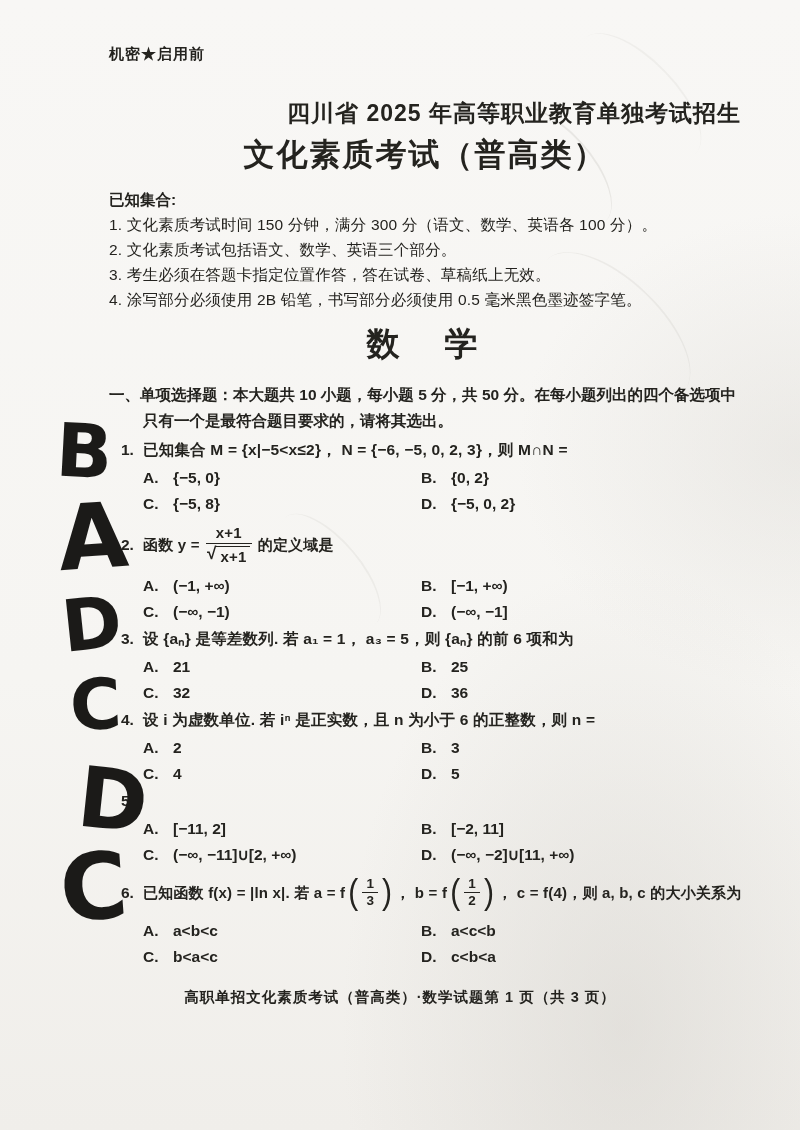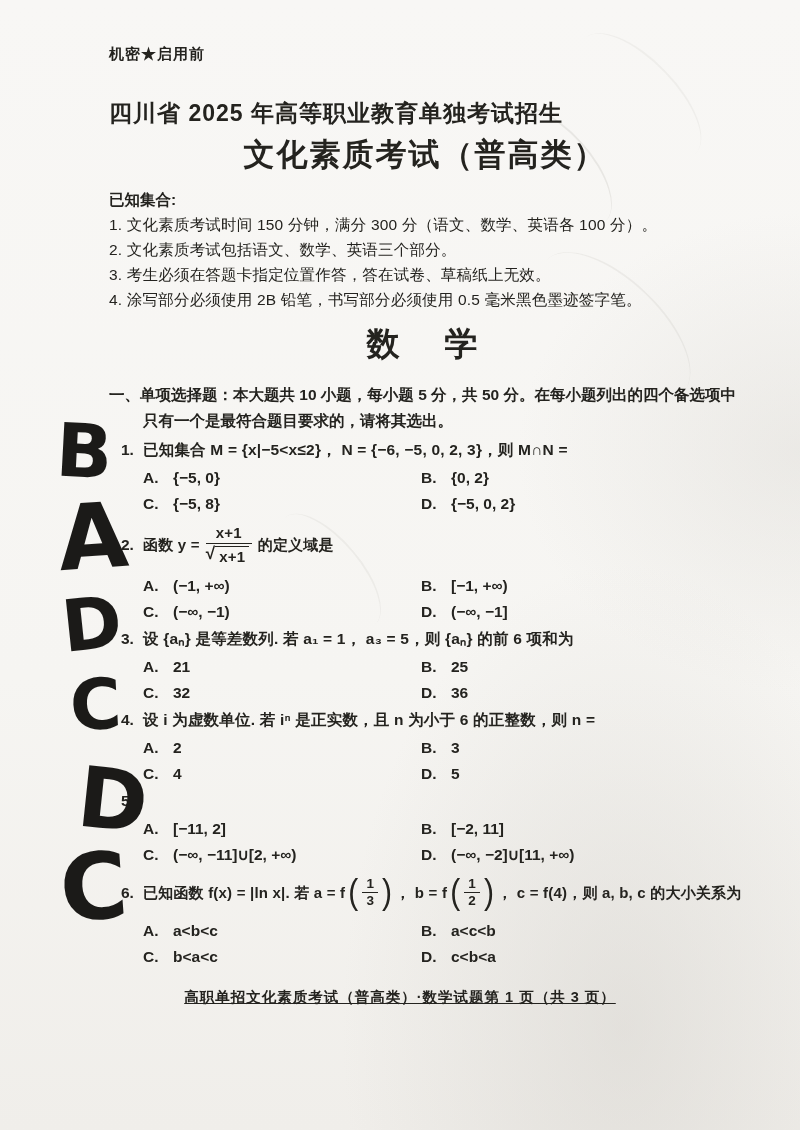--- a/index.html
+++ b/index.html
@@ -31,21 +31,21 @@
   .art3{width:140px;height:60px;left:260px;top:540px;transform:rotate(50deg);opacity:.35;}
   .art4{width:160px;height:70px;left:560px;top:60px;transform:rotate(46deg);opacity:.3;}
 
   .content{
     position:absolute;left:88px;top:44px;width:632px;margin-left:21px;
   }
   .classification{
     font-size:15px;font-weight:700;line-height:20px;letter-spacing:1px;
   }
   .title{
-    margin:34px 0 0;text-align:left;
+    margin:34px 0 0;text-align:right;
     font-size:23px;font-weight:700;line-height:30px;letter-spacing:1px;
   }
   .subtitle{
     margin:6px 0 0;text-align:center;
     font-size:31px;font-weight:700;line-height:42px;letter-spacing:2px;
   }
   .notice-head{
     margin-top:12px;font-size:15.5px;font-weight:700;line-height:24px;
   }
   .notice-item{
@@ -68,21 +68,21 @@
   .qrow.tall2{height:50px;align-items:center;}
   .qrow.tall6{height:44px;align-items:center;}
   .opts{
     display:grid;grid-template-columns:278px auto;row-gap:3px;
     margin:5px 0 4px 22px;
     font-size:15.5px;font-weight:600;line-height:23px;white-space:nowrap;
   }
   .opt{display:flex;}
   .olab{width:30px;flex:0 0 30px;}
   
-  .frac{display:inline-flex;flex-direction:column;margin:0 3px;vertical-align:middle;}
+  .frac{display:inline-flex;flex-direction:column;align-items:center;margin:0 3px;vertical-align:middle;}
   .fnum{padding:0 10px 2px;border-bottom:1.5px solid #24231f;line-height:17px;}
   .fden{display:flex;align-items:flex-start;padding-top:2px;line-height:17px;}
   .sqrt-sym{font-size:17px;line-height:15px;}
   .radicand{border-top:1.5px solid #24231f;padding:1px 4px 0;}
   
   .paren{font-size:30px;font-weight:400;line-height:1;transform:scaleY(1.15);display:inline-block;}
   .sfrac{display:inline-flex;flex-direction:column;align-items:center;font-size:13.5px;line-height:14px;margin:0 1px;}
   .sfrac .sn{border-bottom:1.3px solid #24231f;padding:0 4px 1px;}
   .sfrac .sd{padding-top:1px;}
   
@@ -92,21 +92,21 @@
     line-height:1;pointer-events:none;
   }
   .hw1{left:56px;top:414px;font-size:74px;transform:rotate(3deg);}
   .hw2{left:58px;top:492px;font-size:90px;transform:rotate(-4deg);}
   .hw3{left:62px;top:588px;font-size:72px;transform:rotate(-6deg);}
   .hw4{left:70px;top:670px;font-size:70px;transform:rotate(-3deg);}
   .hw5{left:78px;top:758px;font-size:84px;transform:rotate(6deg);}
   .hw6{left:60px;top:842px;font-size:92px;transform:rotate(-4deg);}
   .footer{
     position:absolute;left:0;right:0;top:988px;text-align:center;
-    font-size:14.5px;font-weight:600;letter-spacing:1px;text-decoration:underline;
+    font-size:14.5px;font-weight:600;letter-spacing:1px;
   }
 </style>
 </head>
 <body>
 
 <div class="page">
 
   <div class="artifact art1"></div>
   <div class="artifact art2"></div>
   <div class="artifact art3"></div>

